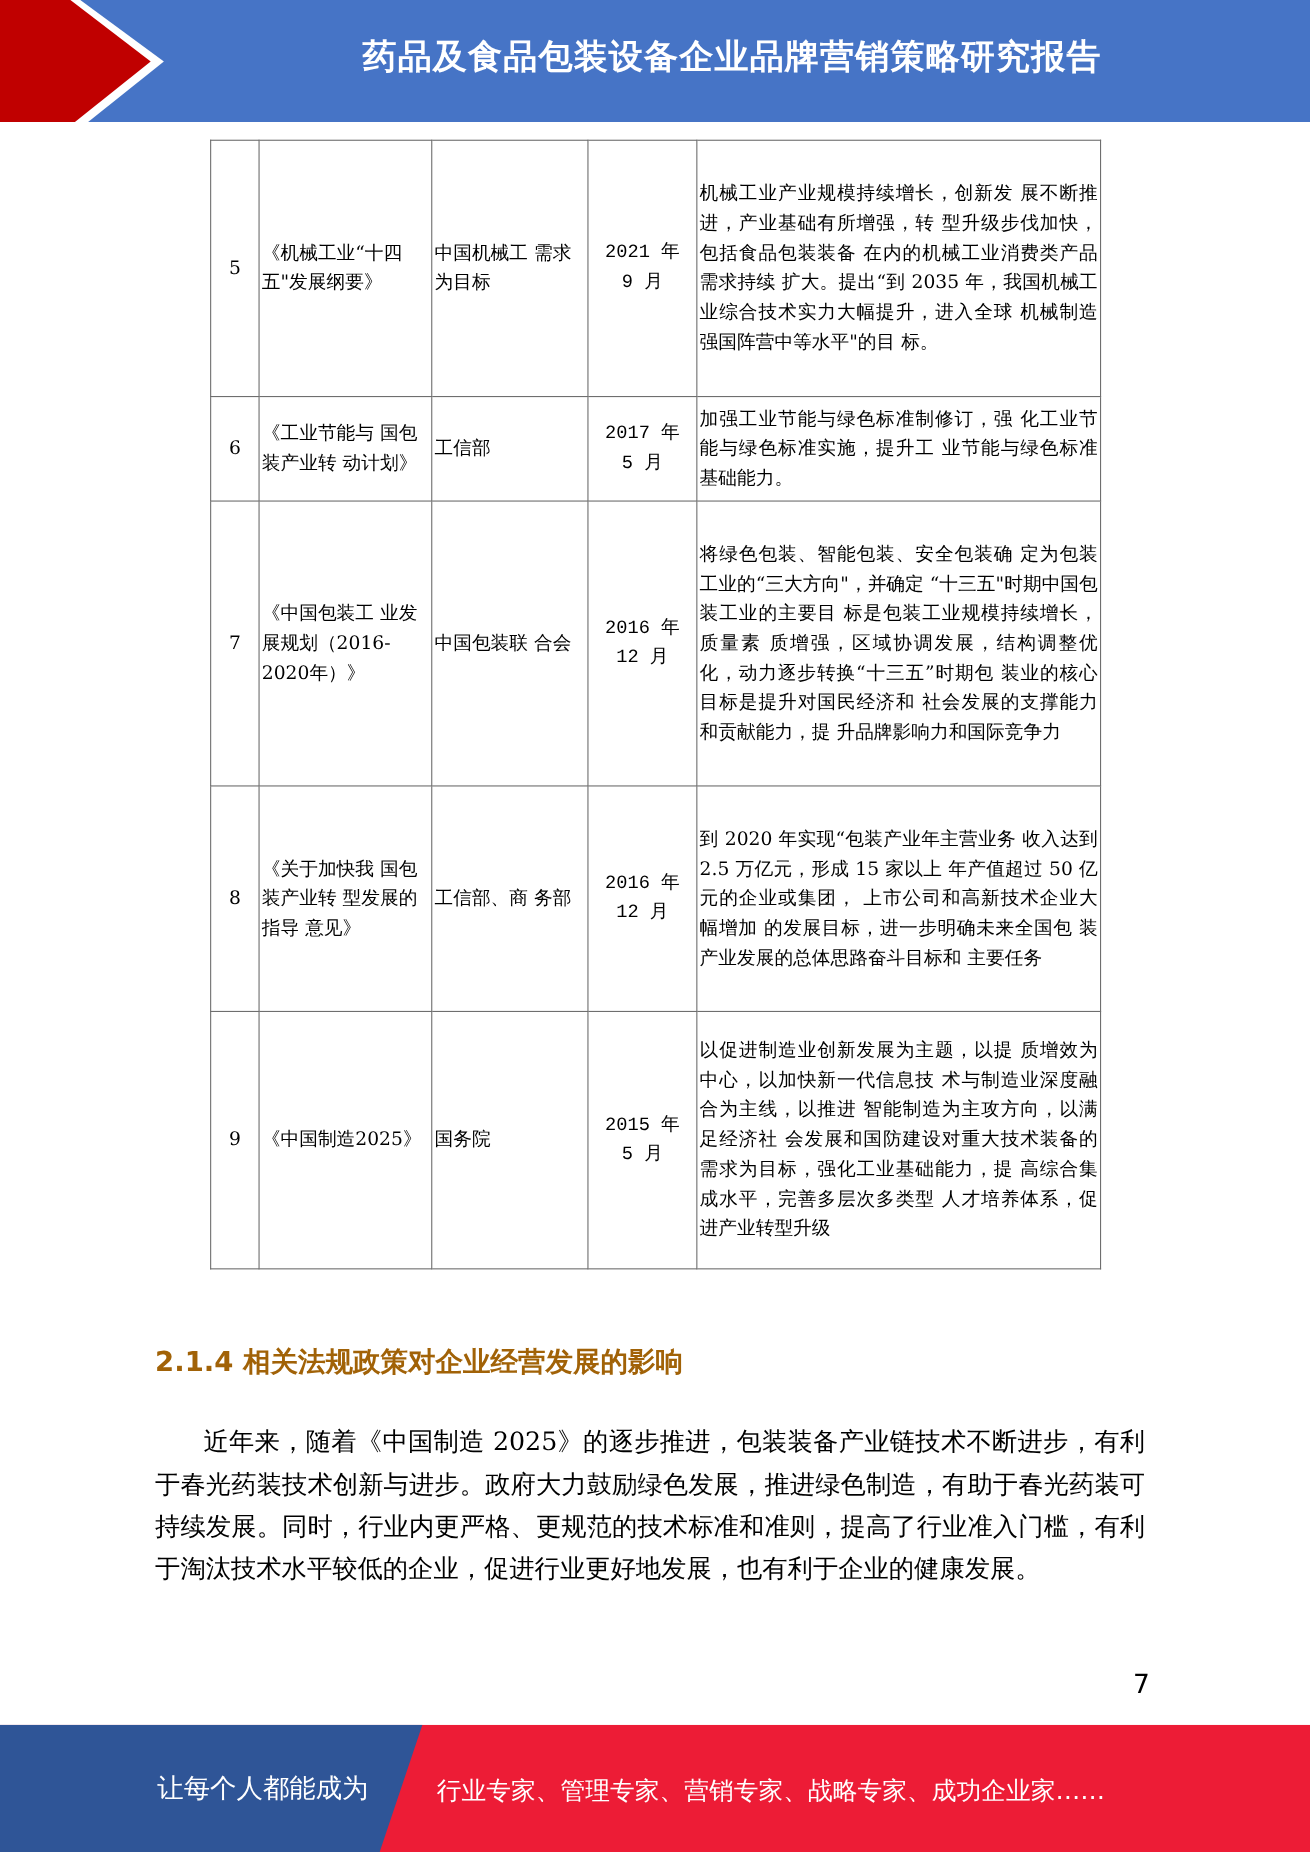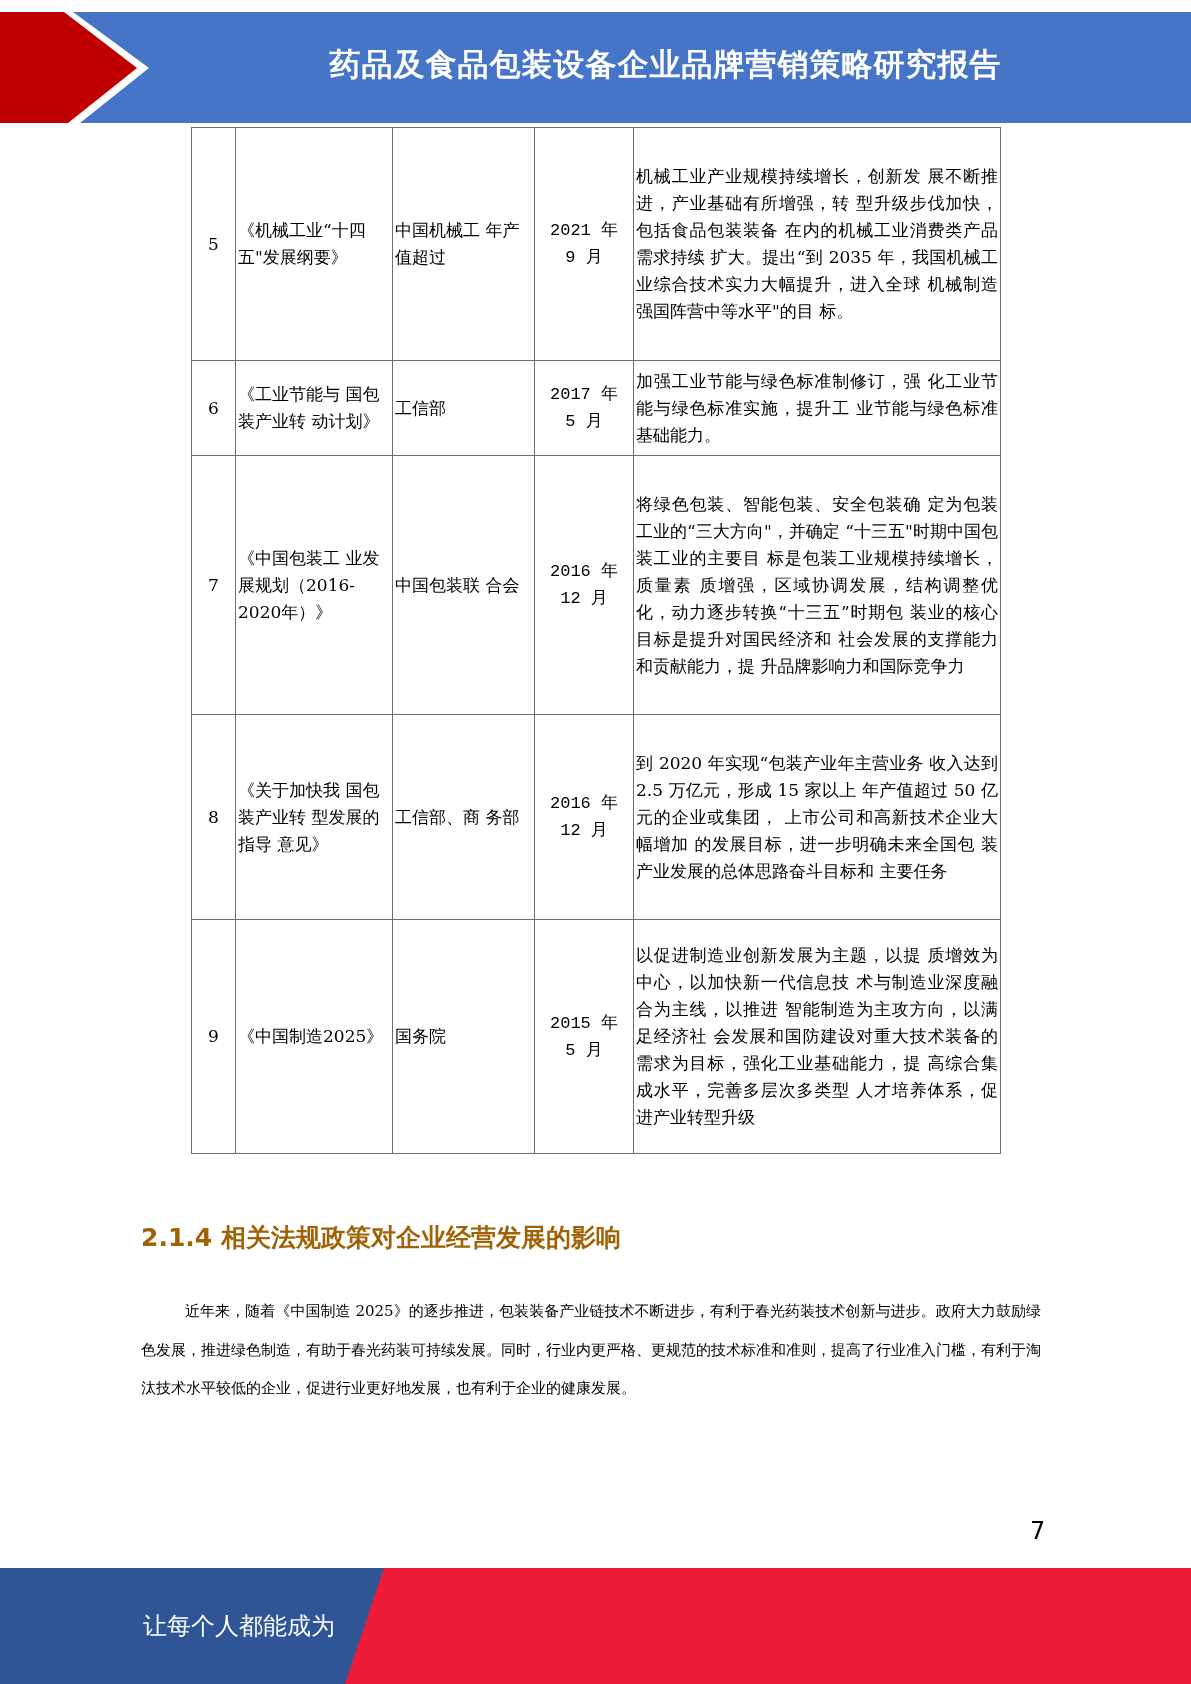--- a/index.html
+++ b/index.html
@@ -2,21 +2,21 @@
 <html><head>
 <meta charset="utf-8">
 <style>
   html, body { margin:0; padding:0; }
   body {
     width:1191px; height:1684px; position:relative; overflow:hidden;
     background:#ffffff; color:#000;
     font-family:"DejaVu Serif","Liberation Serif",serif;
   }
   
-  .header { position:absolute; left:0; top:12px; width:1191px; height:85px;text-decoration:underline; }
+  .header { position:absolute; left:0; top:0; width:1191px; height:85px;text-decoration:underline; }
   .header svg { position:absolute; left:0; top:0; }
   .header-title {
     position:absolute; left:140px; right:0; top:27px;
     text-align:center; color:#ffffff;
     font-family:"DejaVu Sans","Liberation Sans",sans-serif;
     font-weight:bold; font-size:31px; letter-spacing:1px; line-height:50px;
   }
   
   table.policy {
     position:absolute; left:191px; top:127px; width:809px;
@@ -36,21 +36,21 @@
   tr.r8 { height:205px; }
   tr.r9 { height:234px; }
   
   .section-heading {
     position:absolute; left:141px; top:1220px; margin:0;
     font-family:"DejaVu Sans","Liberation Sans",sans-serif;
     font-weight:bold; font-size:25px; line-height:36px; color:#a16207;
   }
   .body-paragraph {
     position:absolute; left:141px; top:1292px; width:900px; margin:0;
-    font-size:15px; line-height:38.5px; text-indent:44px; text-align:justify;
+    font-size:23px; line-height:38.5px; text-indent:44px; text-align:justify;
     color:#000;
   }
   .page-number {
     position:absolute; left:1030px; top:1517px;
     font-family:"DejaVu Sans","Liberation Sans",sans-serif;
     font-size:24px; color:#000;
   }
   
   .footer { position:absolute; left:0; top:1568px; width:1191px; height:116px; }
   .footer svg { position:absolute; left:0; top:0; }
@@ -80,21 +80,21 @@
     <col style="width:44px">
       <col style="width:157px">
       <col style="width:142px">
       <col style="width:99px">
       <col style="width:367px">
   </colgroup>
   <tbody>
     <tr class="r5">
       <td class="c-no">5</td>
       <td>《机械工业“十四五"发展纲要》</td>
-      <td>中国机械工 年产值超过</td>
+      <td>中国机械工 需求为目标</td>
       <td class="c-date"><span>2021 年</span><br><span>9 月</span></td>
       <td class="c-desc">机械工业产业规模持续增长，创新发 展不断推进，产业基础有所增强，转 型升级步伐加快，包括食品包装装备 在内的机械工业消费类产品需求持续 扩大。提出“到 2035 年，我国机械工 业综合技术实力大幅提升，进入全球 机械制造强国阵营中等水平"的目 标。</td>
     </tr>
     <tr class="r6">
       <td class="c-no">6</td>
       <td>《工业节能与 国包装产业转 动计划》</td>
       <td>工信部</td>
       <td class="c-date"><span>2017 年</span><br><span>5 月</span></td>
       <td class="c-desc">加强工业节能与绿色标准制修订，强 化工业节能与绿色标准实施，提升工 业节能与绿色标准基础能力。</td>
     </tr>
@@ -126,13 +126,14 @@
 <p class="body-paragraph">近年来，随着《中国制造 2025》的逐步推进，包装装备产业链技术不断进步，有利于春光药装技术创新与进步。政府大力鼓励绿色发展，推进绿色制造，有助于春光药装可持续发展。同时，行业内更严格、更规范的技术标准和准则，提高了行业准入门槛，有利于淘汰技术水平较低的企业，促进行业更好地发展，也有利于企业的健康发展。</p>
 
 <div class="page-number">7</div>
 
 <div class="footer">
   <svg width="1191" height="116" viewBox="0 0 1191 116">
     <rect x="0" y="0" width="1191" height="116" fill="#ed1c36"></rect>
     <polygon points="0,0 384,0 345,116 0,116" fill="#2f5597"></polygon>
   </svg>
   <div class="footer-left">让每个人都能成为</div>
+  <div class="footer-right">行业专家、管理专家、营销专家、战略专家、成功企业家……</div>
 </div>
 
 </body></html>

